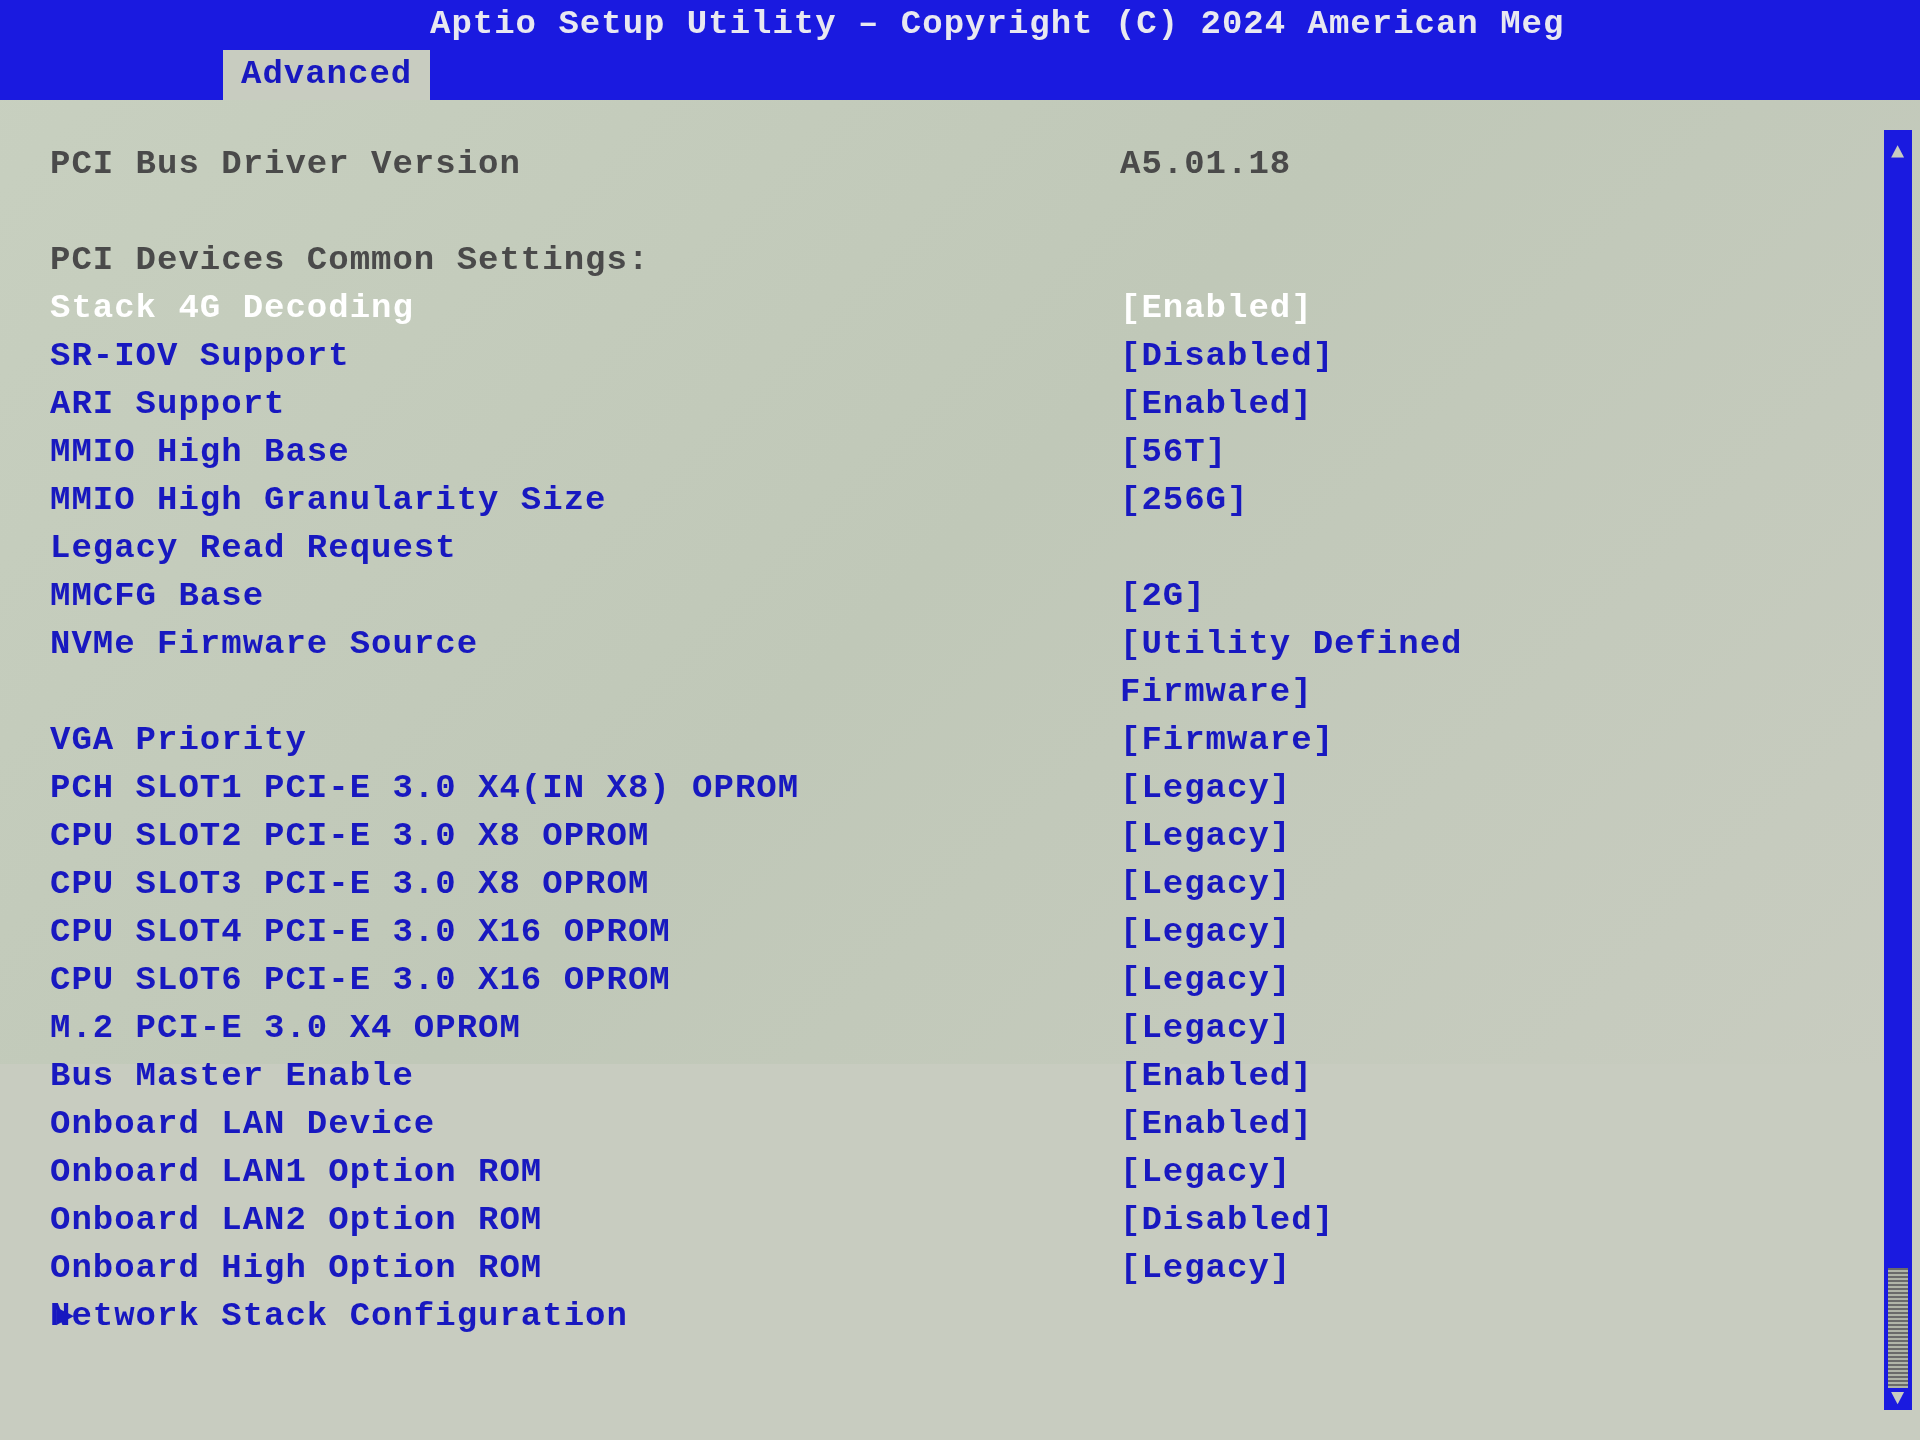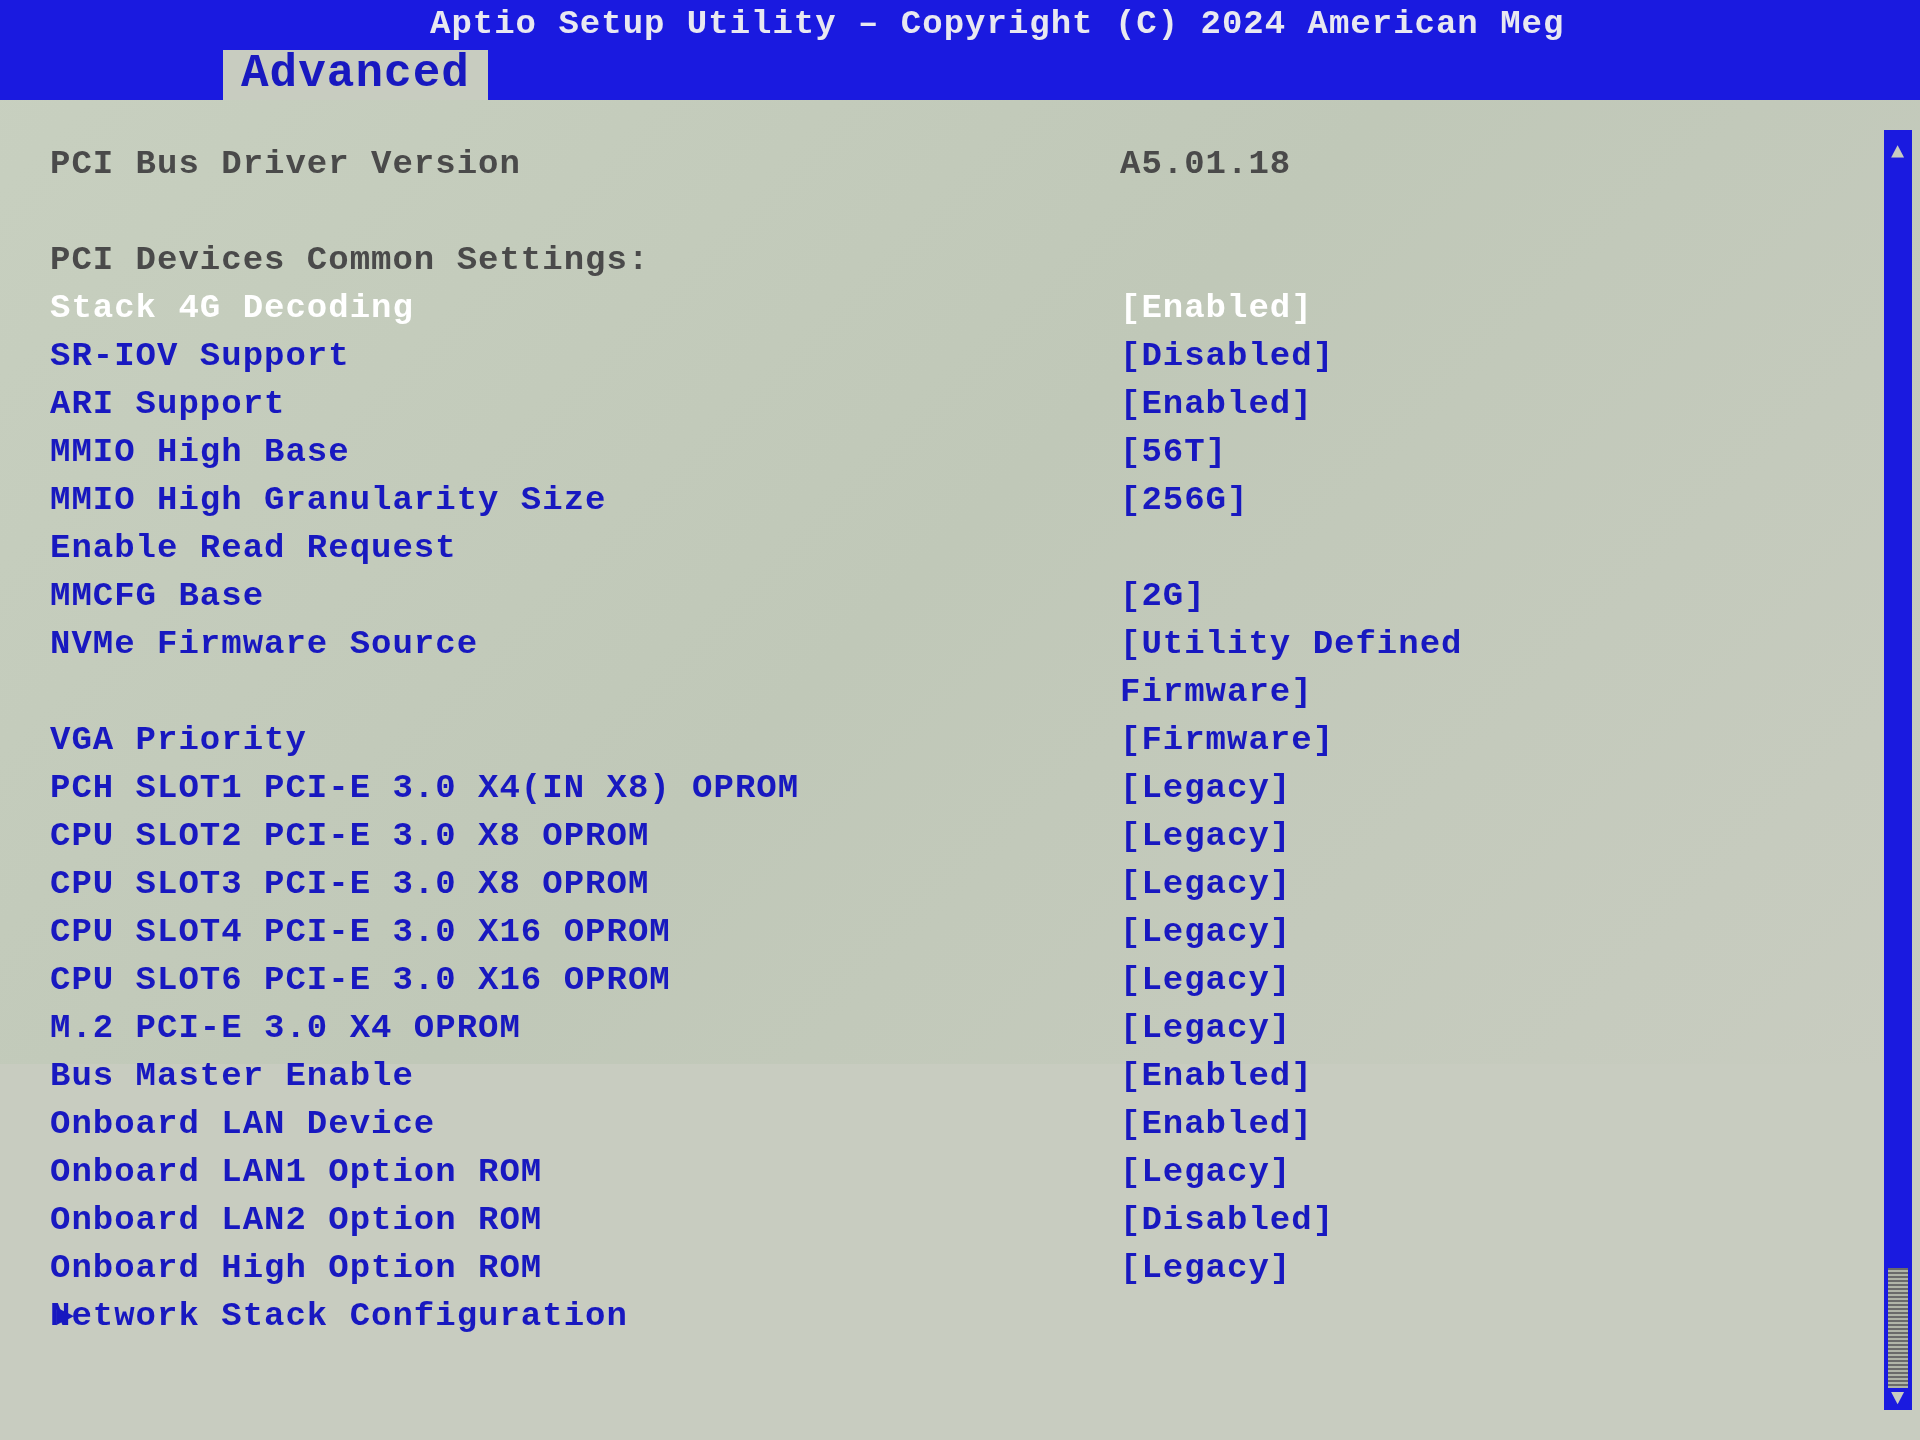--- a/index.html
+++ b/index.html
@@ -37,21 +37,21 @@
   .tab-row {
     background: #1a1ae0;
     height: 52px;
     display: flex;
     align-items: flex-end;
     padding-left: 220px;
   }
   .tab {
     background: #c8ccc0;
     color: #1818c0;
-    font-size: 46px;
+    font-size: 34px;
     height: 48px;
     line-height: 44px;
     padding: 2px 18px 0 18px;
     border: 3px solid #1a1ae0;
     border-bottom: none;
   }
 
   
   .content-wrap {
     display: flex;
@@ -163,21 +163,21 @@
       </div>
       <div class="row">
         <span class="lbl">MMIO High Base</span>
         <span class="val">[56T]</span>
       </div>
       <div class="row">
         <span class="lbl">MMIO High Granularity Size</span>
         <span class="val">[256G]</span>
       </div>
       <div class="row">
-        <span class="lbl">Enable Read Request</span>
+        <span class="lbl">Legacy Read Request</span>
       </div>
       <div class="row">
         <span class="lbl">MMCFG Base</span>
         <span class="val">[2G]</span>
       </div>
       <div class="row">
         <span class="lbl">NVMe Firmware Source</span>
         <span class="val">[Utility Defined Firmware]</span>
       </div>
       <div class="row">

